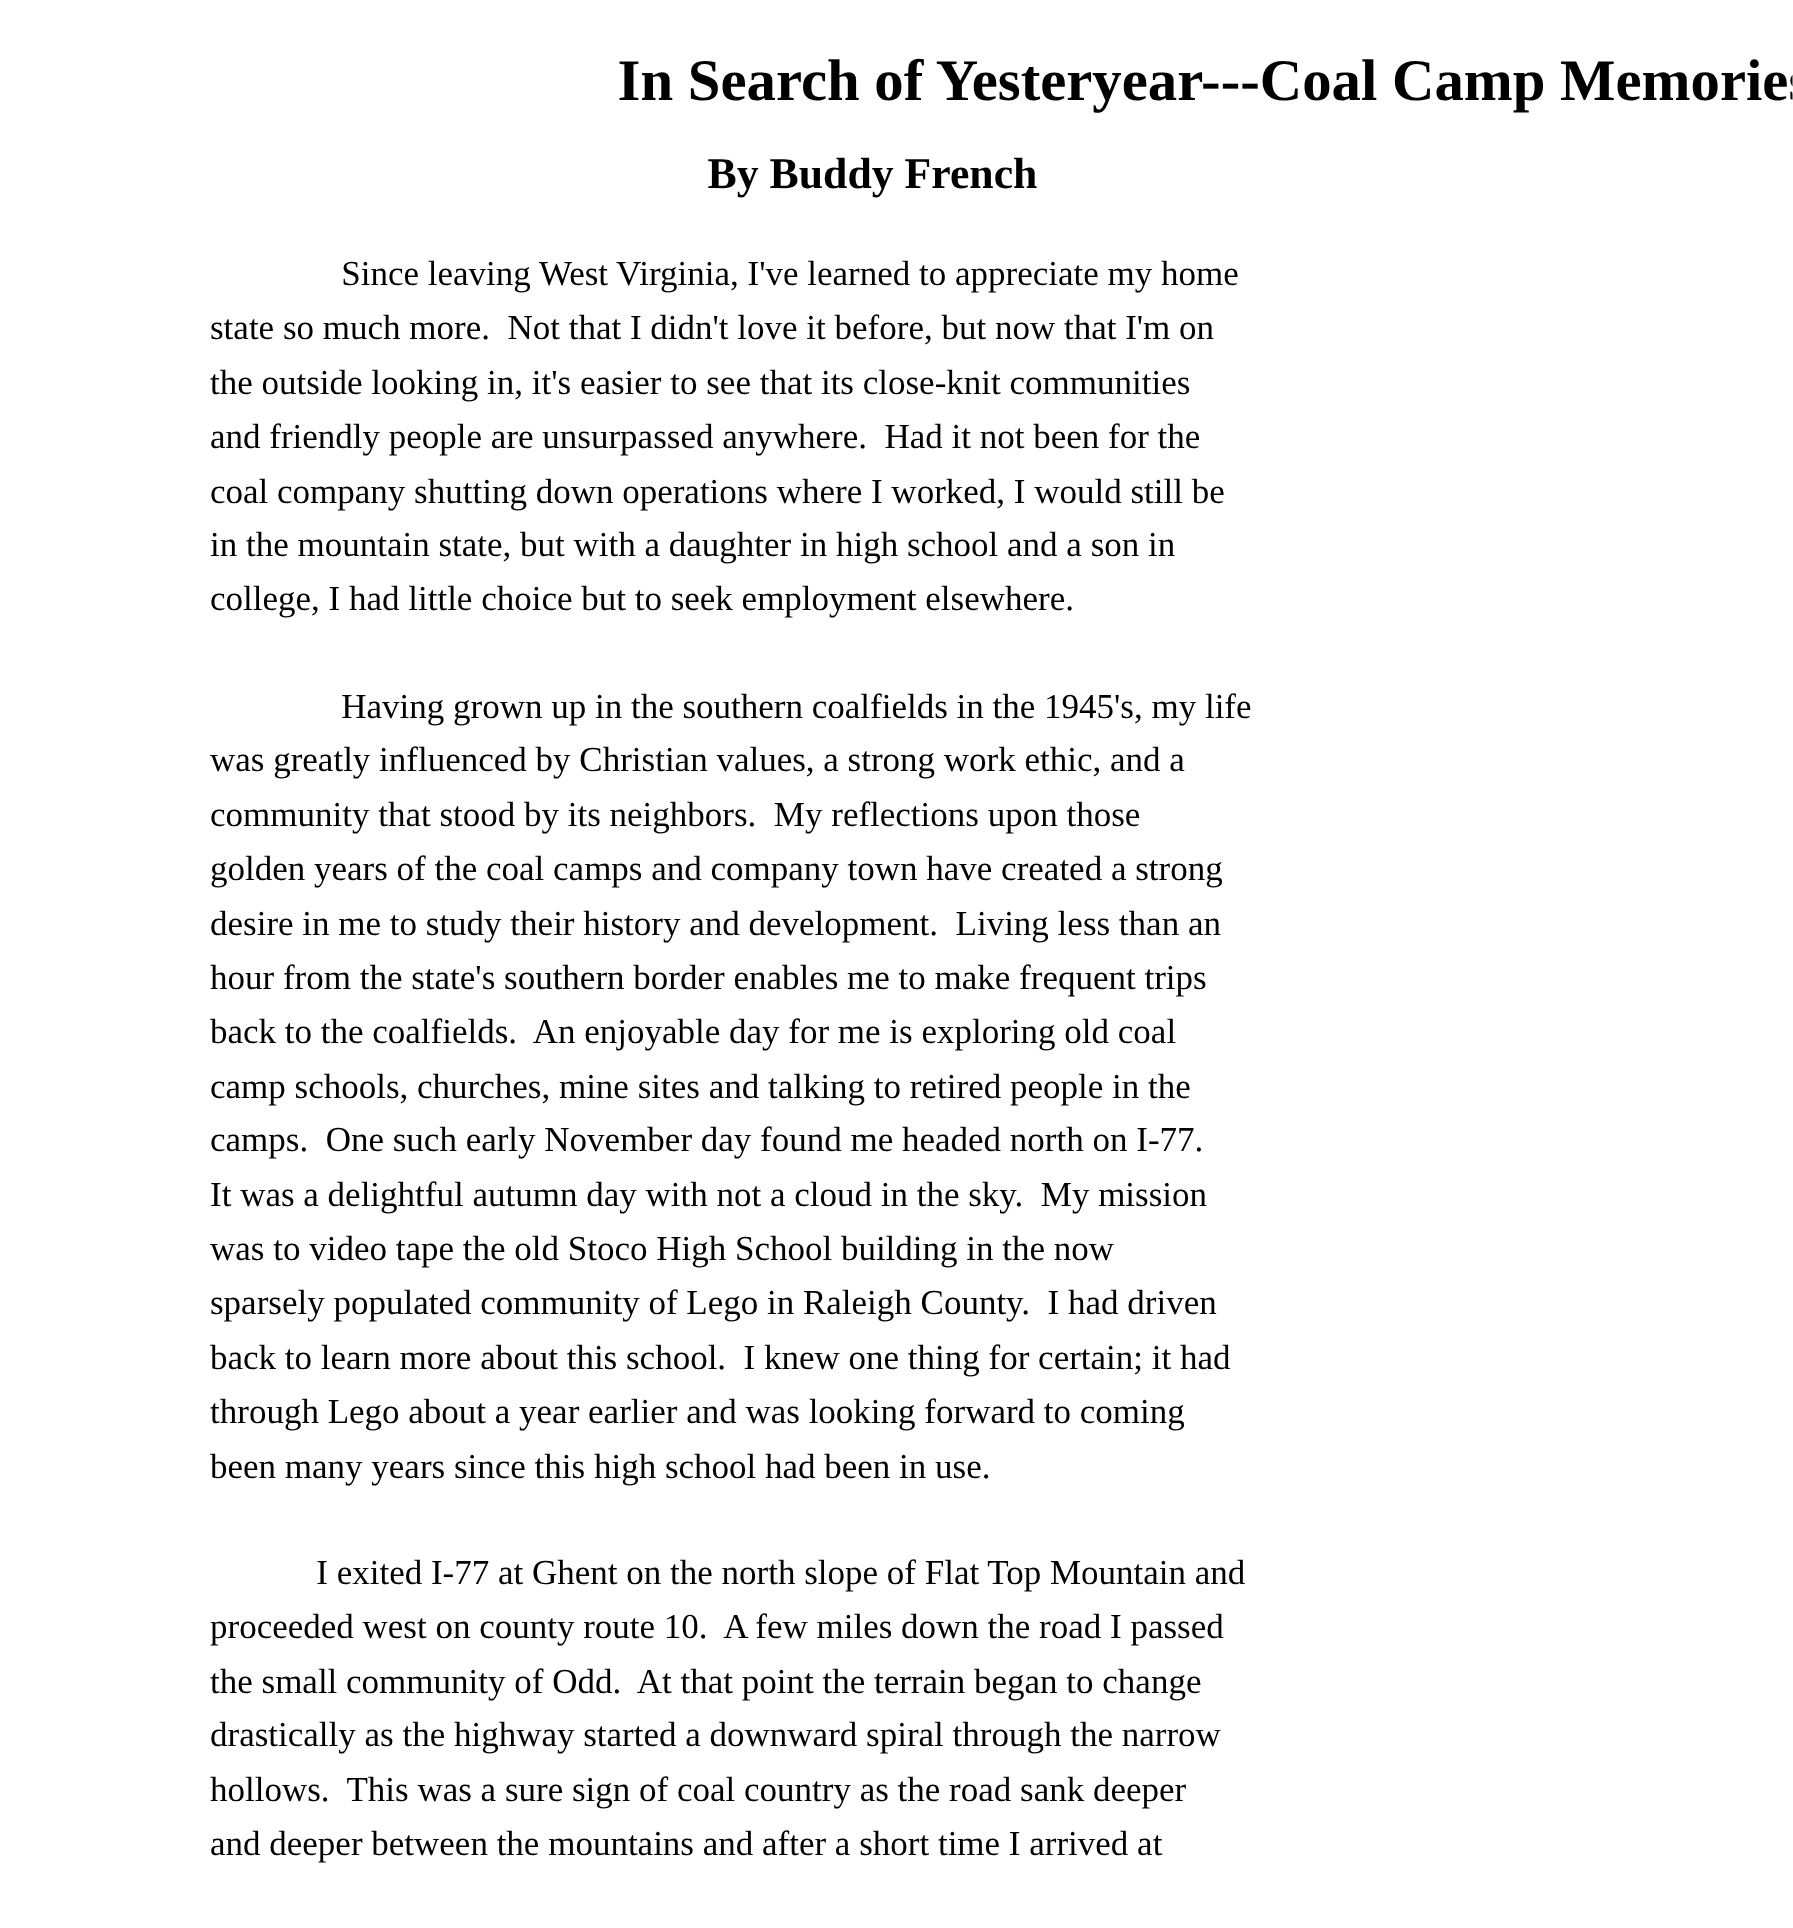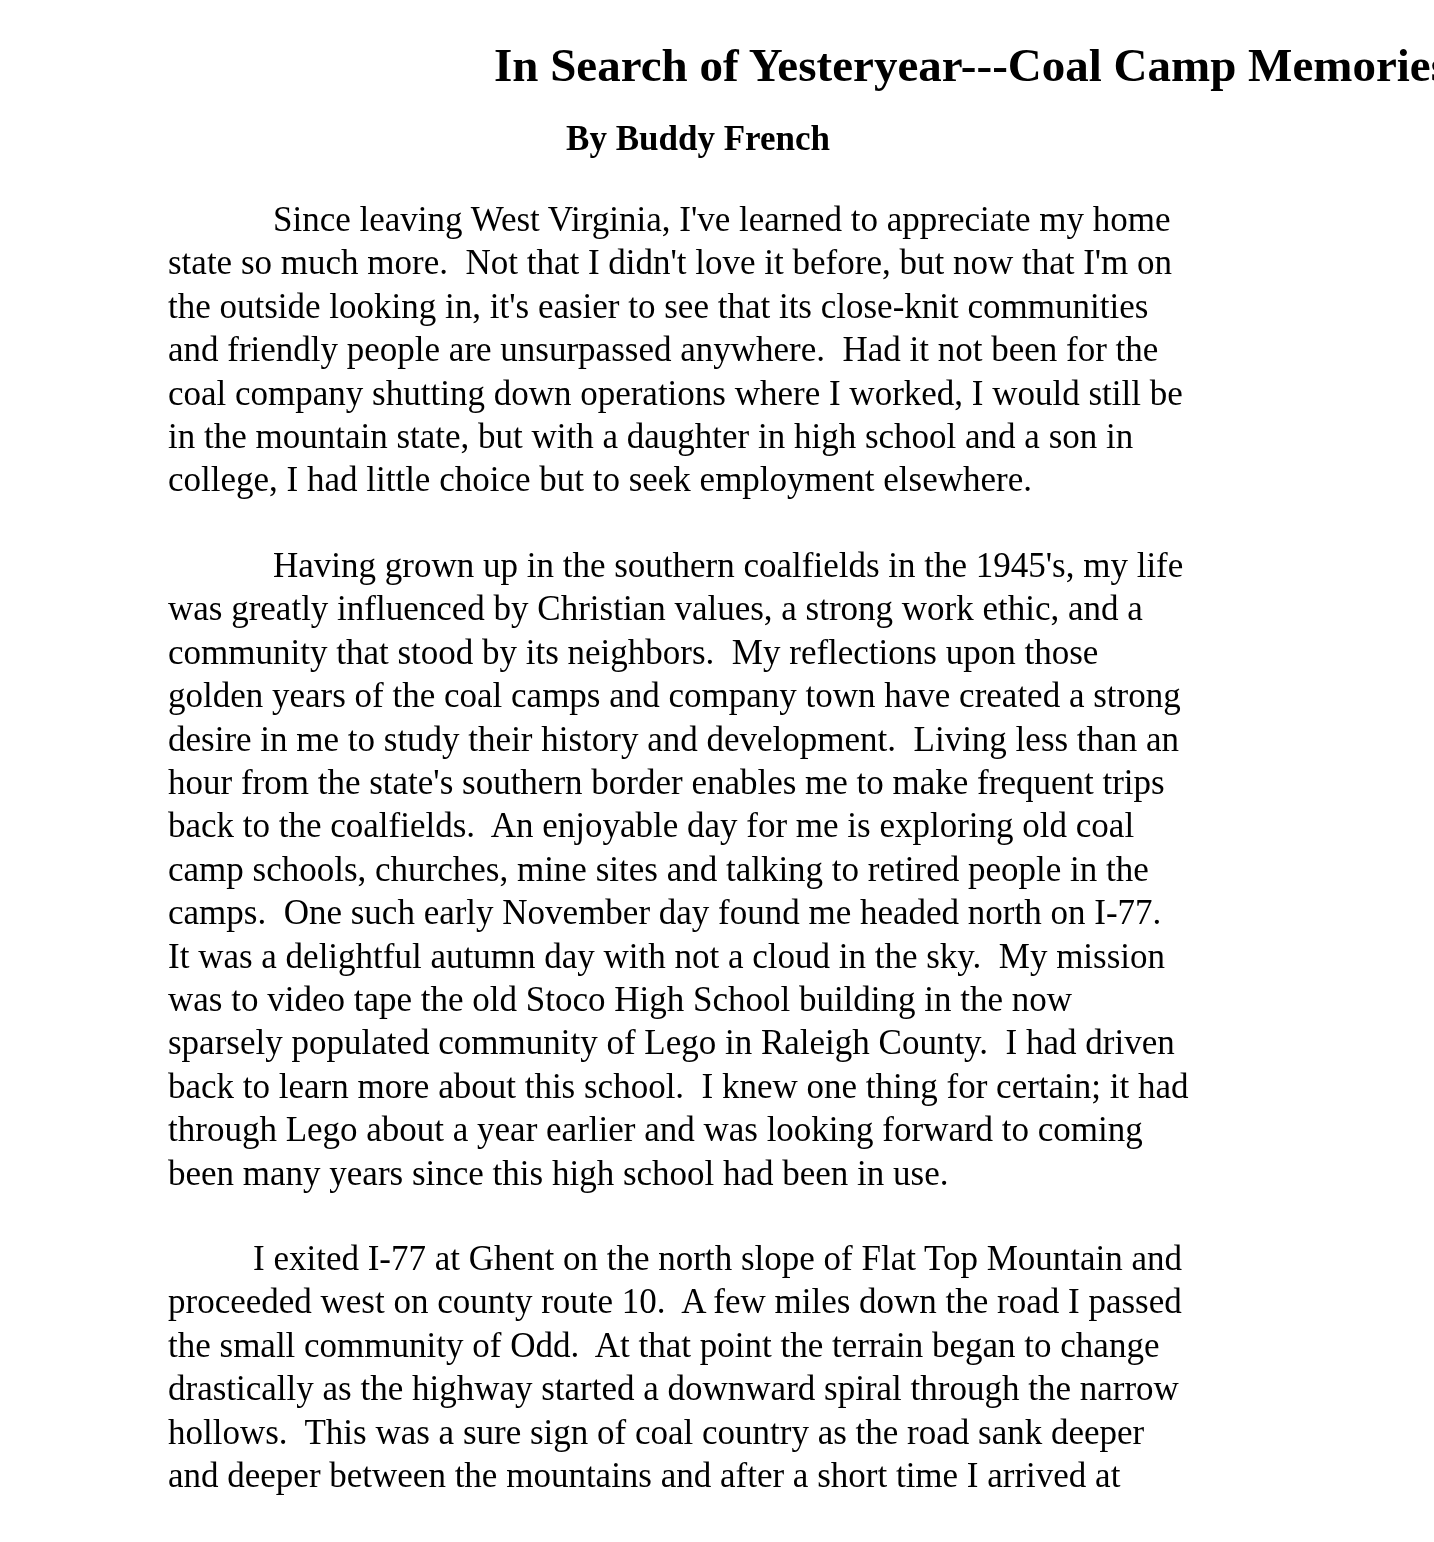--- a/index.html
+++ b/index.html
@@ -36,21 +36,21 @@
       font-size: 35px;
       line-height: 44px;
       margin: 0;
       white-space: nowrap;
       font-weight: bold;
     }
     .para {
       position: absolute;
       left: 168px;
       margin: 0;
-      font-size: 35px;
+      font-size: 28px;
       line-height: 43.4px;
     }
     .line {
       display: block;
       white-space: pre;
     }
     .para1 { top: 198px; }
     .para2 { top: 544px; }
     .para3 { top: 1237px; }
     .indent1 { padding-left: 105px; }

